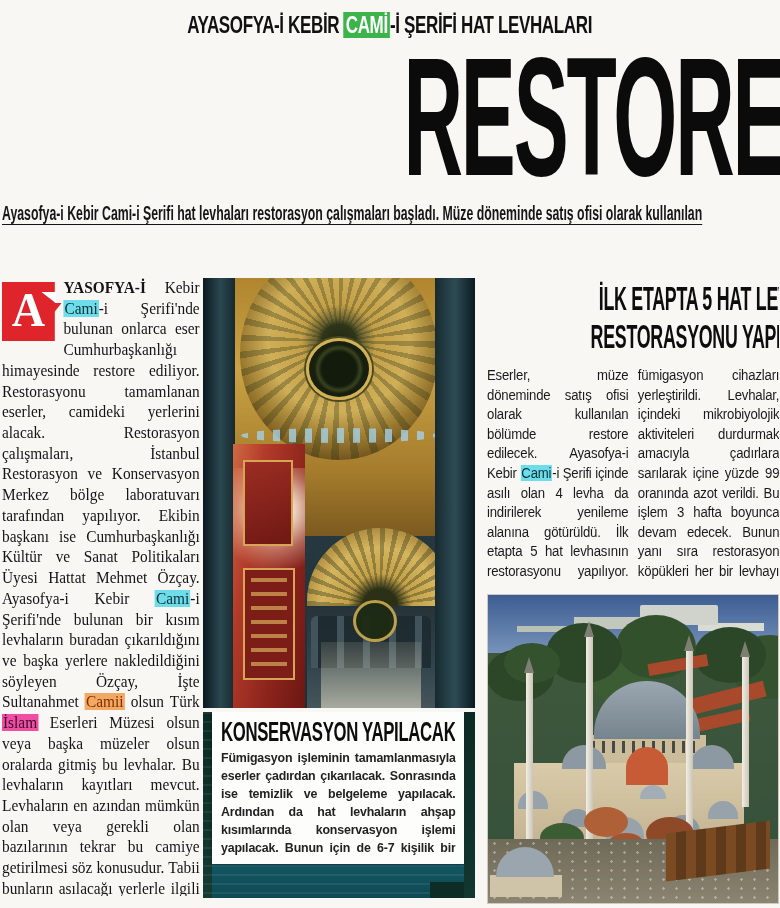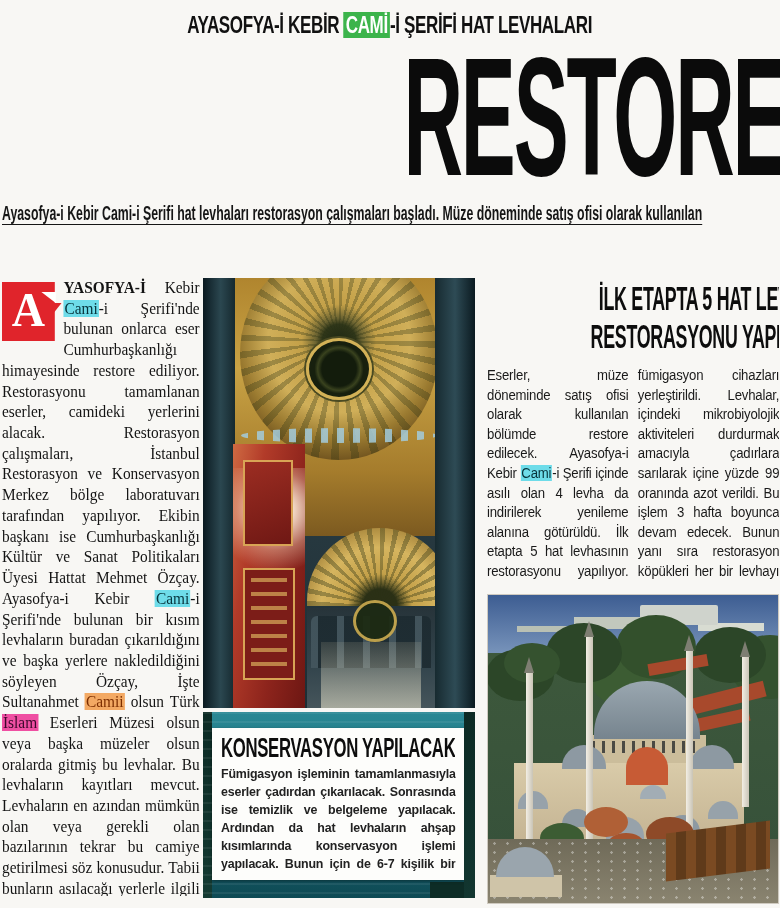--- a/index.html
+++ b/index.html
@@ -128,21 +128,21 @@
   
   .photo-teal { position:relative; width:272px; height:186px; margin-top:4px; overflow:hidden;
     background:linear-gradient(180deg,#2a8894 0%, #1d6f7c 45%, #0e4a54 100%); }
   .photo-teal::before { content:""; position:absolute; left:0; top:0; width:9px; height:100%;
     background:linear-gradient(180deg,#0c2a24,#143a32); }
   .photo-teal::after { content:""; position:absolute; right:0; top:0; width:11px; height:100%;
     background:linear-gradient(180deg,#0c2a24,#123630); }
   .pt-streaks { position:absolute; inset:0;
     background:repeating-linear-gradient(180deg, rgba(255,255,255,.07) 0 2px, rgba(0,0,0,0) 2px 9px); }
   .pt-corner { position:absolute; right:11px; bottom:0; width:34px; height:16px; background:#0d2c26; }
-  .cons-box { position:absolute; left:9px; right:11px; top:16px; height:152px;
+  .cons-box { position:absolute; left:9px; right:11px; top:0; height:152px;
     background:#fdfdfb; padding:5px 9px 0 9px; box-shadow:0 1px 3px rgba(0,0,0,.4); }
   .cons-title-wrap { height:30px; overflow:hidden; }
   .cons-title { font-weight:700; font-size:27px; letter-spacing:-0.5px; color:#0d0d0d;
     transform:scaleX(0.62); transform-origin:left center; line-height:30px; }
   .cons-body { margin-top:2px; font-size:13.5px; font-weight:700; line-height:1.33;
     color:#222; text-align:justify; letter-spacing:-0.2px;
     transform:scaleX(0.92); transform-origin:left top; width:109%; height:112px; overflow:hidden; }
 
   
   .right-head { text-align:center; height:78px; overflow:hidden; margin-top:2px; }

